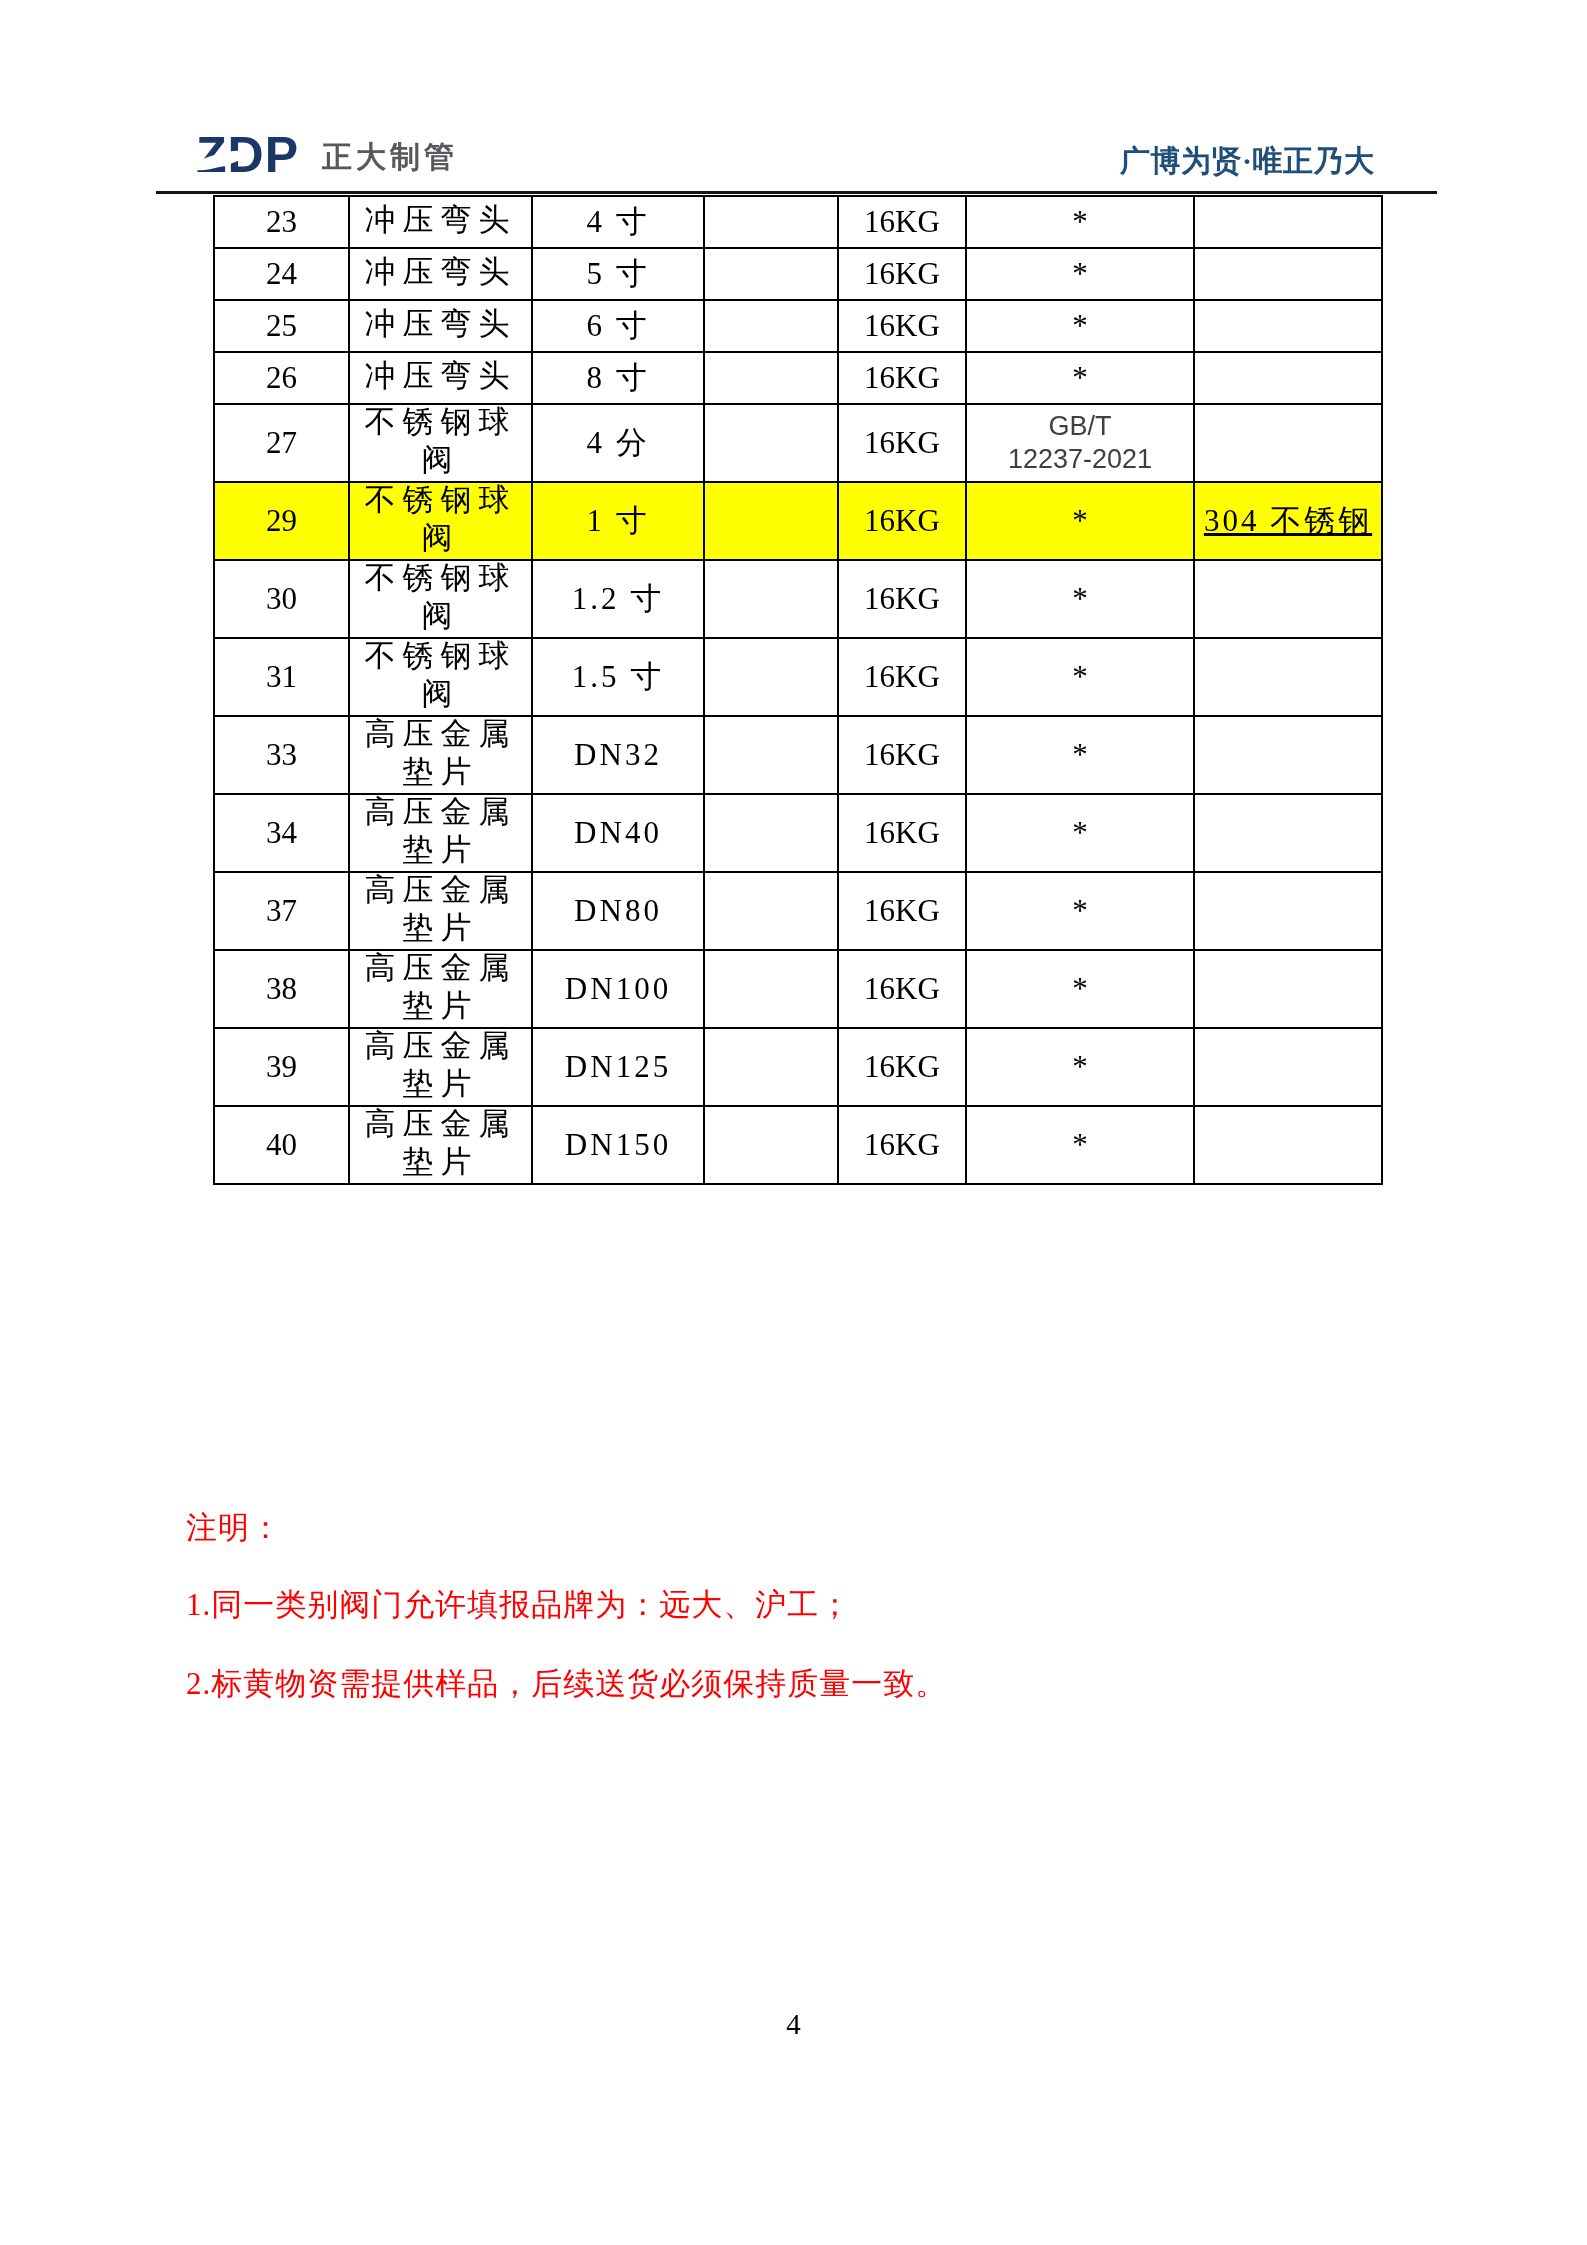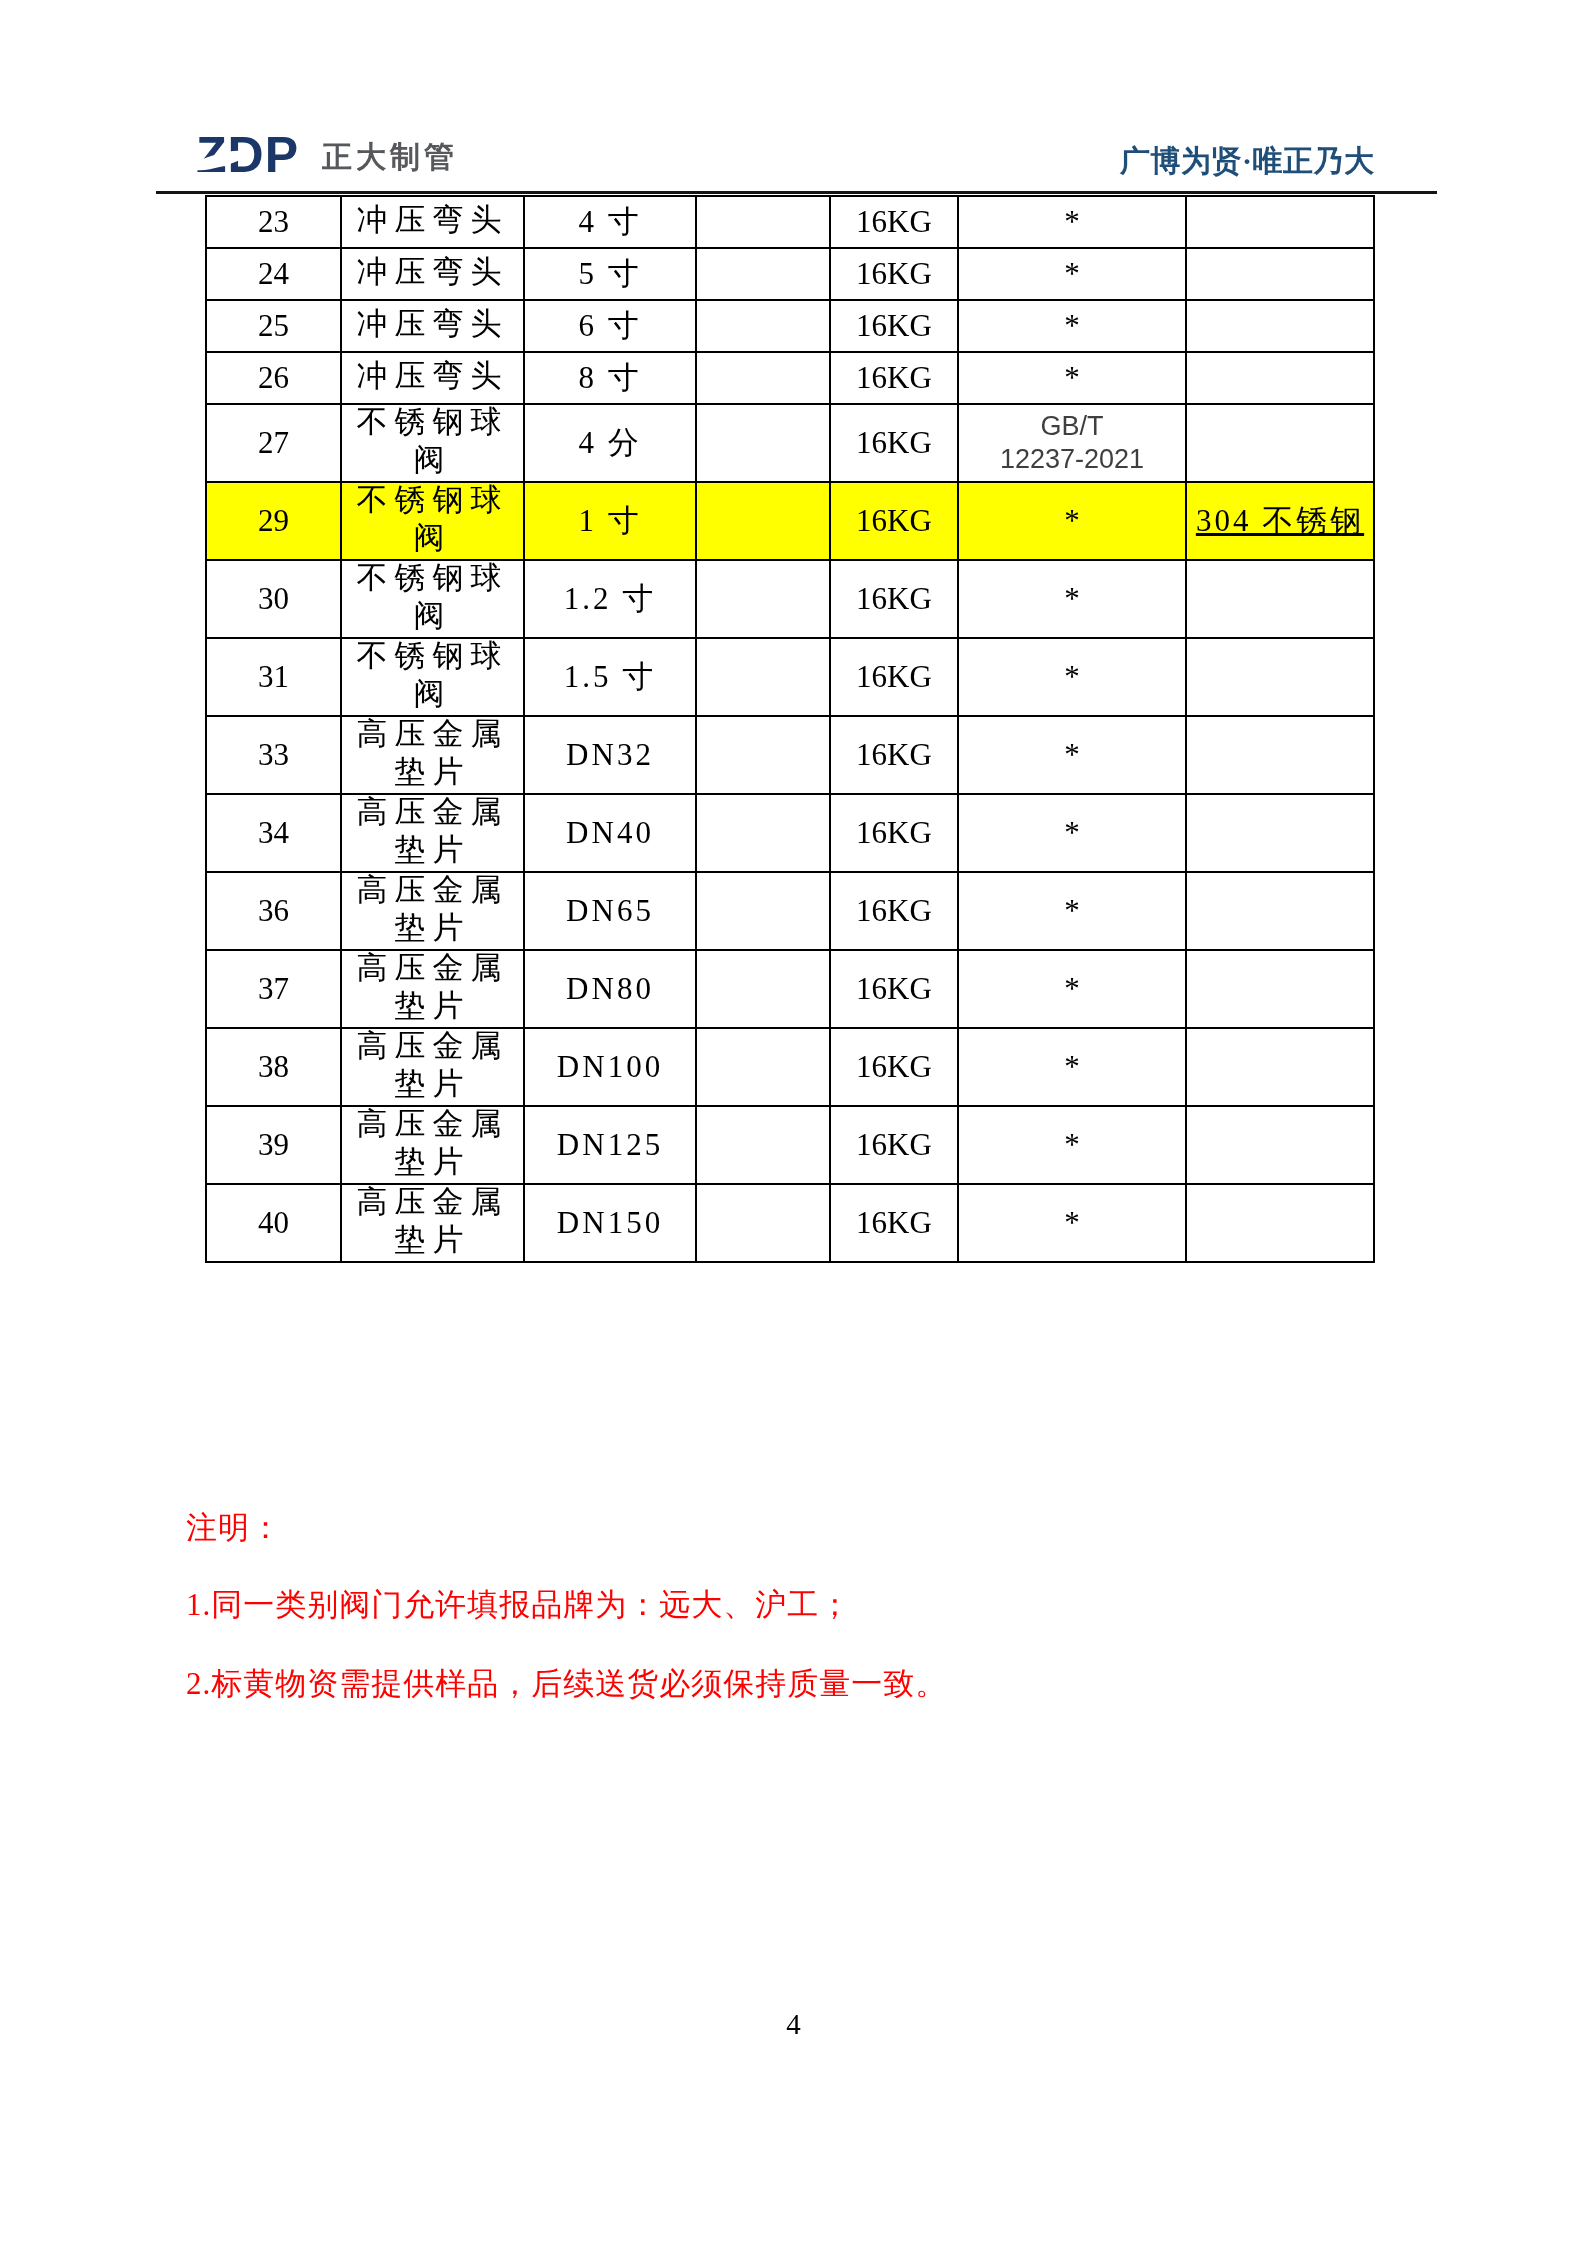--- a/index.html
+++ b/index.html
@@ -42,21 +42,21 @@
     font-weight:700; font-size:30px; line-height:36px;
     color:#1f4e79; letter-spacing:0.5px;
   }
   .head-rule {
     position:absolute; left:156px; top:191px;
     width:1281px; height:3px; background:#141414;
   }
 
   
   table.mat {
-    position:absolute; left:205px; top:195px;
+    position:absolute; left:213px; top:195px;
     width:1168px;
     border-collapse:collapse; table-layout:fixed;border-radius:11px;
   }
   table.mat td {
     border:2px solid #000;
     text-align:center; vertical-align:middle;
     font-size:31px; line-height:38px;
     padding:0 4px;
     overflow:hidden;
   }
@@ -210,30 +210,20 @@
           <td class="c-num">34</td>
           <td class="c-name">高压金属
 垫片</td>
           <td class="c-size">DN40</td>
           <td class="c-blank"></td>
           <td class="c-pressure">16KG</td>
           <td class="c-standard">*</td>
           <td class="c-remark"></td>
         </tr>
         <tr class="r2">
-          <td class="c-num">36</td>
-          <td class="c-name">高压金属
-垫片</td>
-          <td class="c-size">DN65</td>
-          <td class="c-blank"></td>
-          <td class="c-pressure">16KG</td>
-          <td class="c-standard">*</td>
-          <td class="c-remark"></td>
-        </tr>
-        <tr class="r2">
           <td class="c-num">37</td>
           <td class="c-name">高压金属
 垫片</td>
           <td class="c-size">DN80</td>
           <td class="c-blank"></td>
           <td class="c-pressure">16KG</td>
           <td class="c-standard">*</td>
           <td class="c-remark"></td>
         </tr>
         <tr class="r2">

